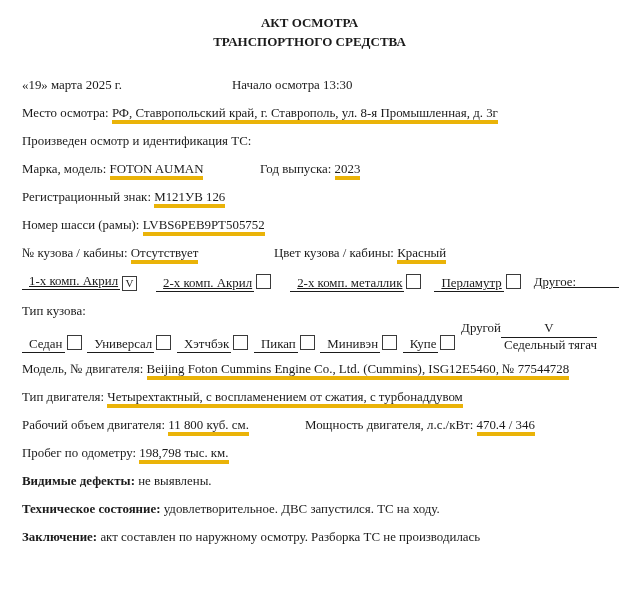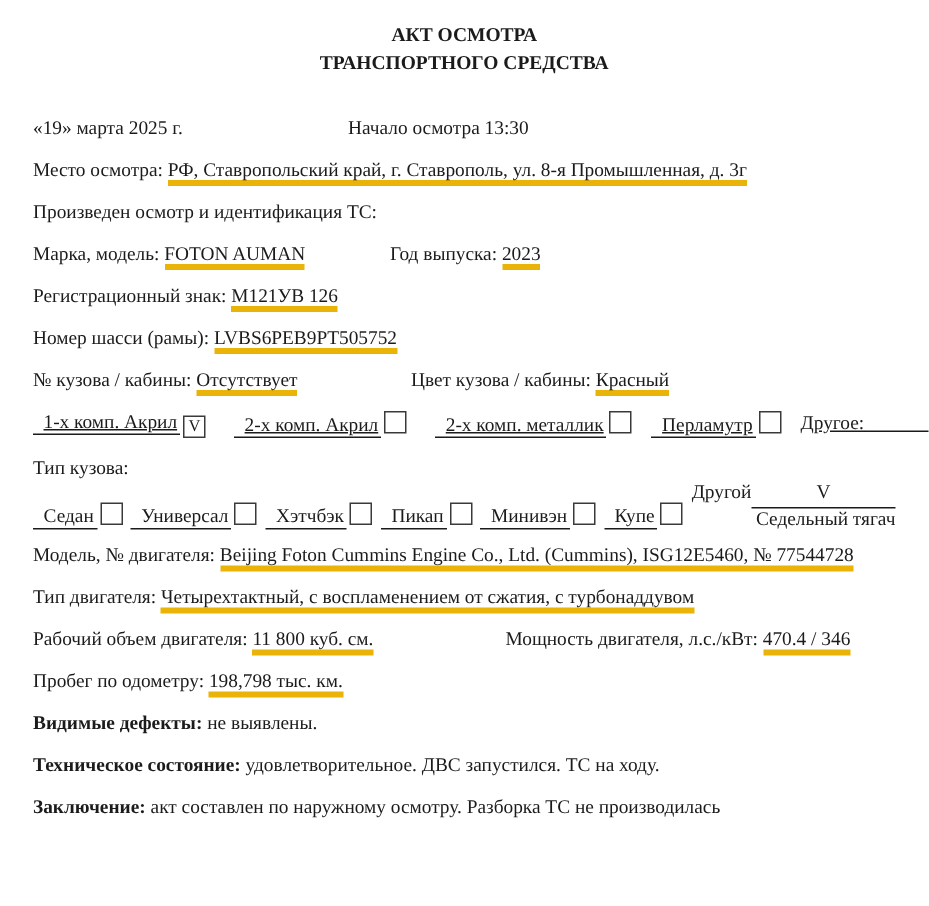--- a/index.html
+++ b/index.html
@@ -146,21 +146,21 @@
   </div>
 
   <div class="row">
     <span>Тип двигателя:</span>
     <span class="val">Четырехтактный, с воспламенением от сжатия, с турбонаддувом</span>
   </div>
 
   <div class="row">
     <span>Рабочий объем двигателя:</span>
     <span class="val">11 800 куб. см.</span>
-    <span class="col2" style="left:283px;margin-left:32px;">
+    <span class="col2" style="left:283px;">
       <span>Мощность двигателя, л.с./кВт:</span>
       <span class="val">470.4 / 346</span>
     </span>
   </div>
 
   <div class="row">
     <span>Пробег по одометру:</span>
     <span class="val">198,798 тыс. км.</span>
   </div>
 

